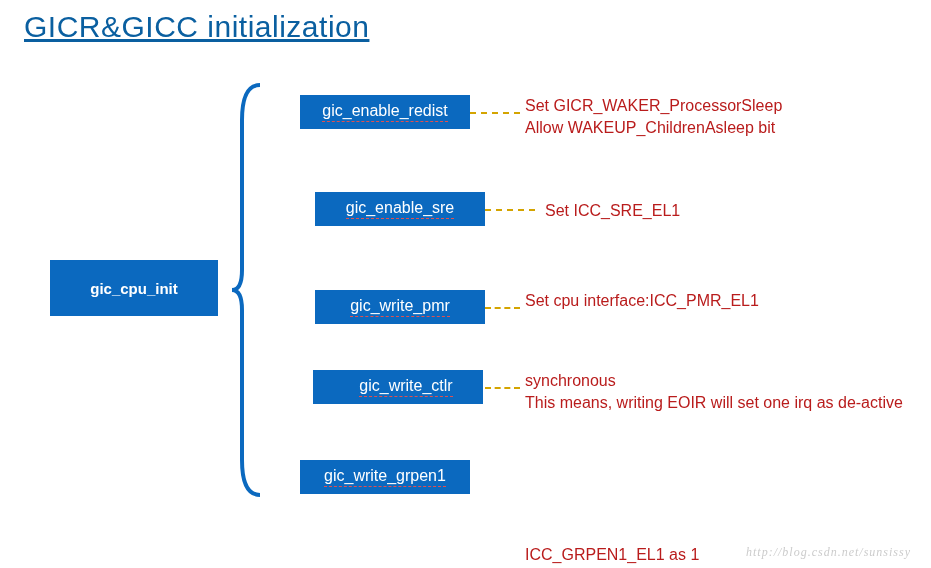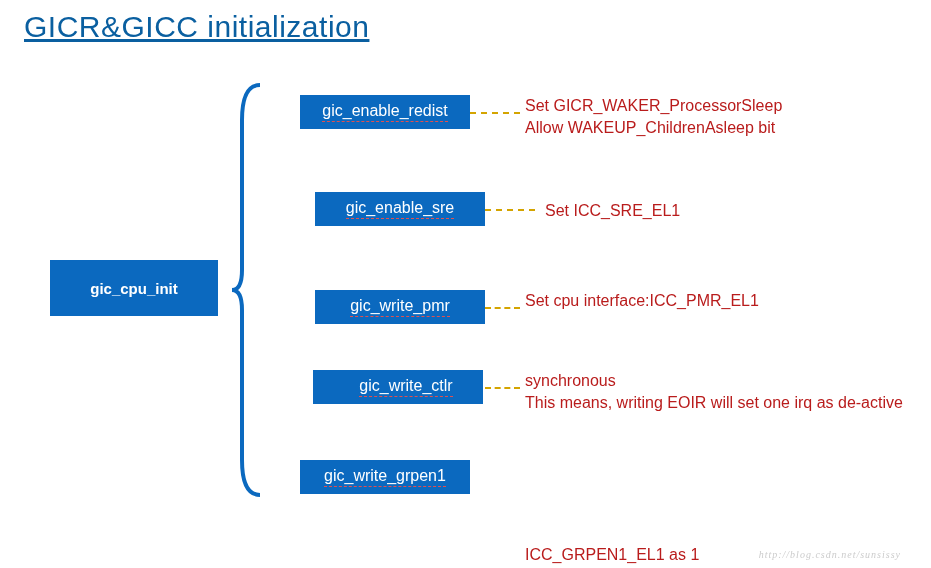--- a/index.html
+++ b/index.html
@@ -60,25 +60,25 @@
     padding-bottom: 1px;
   }
   .desc {
     position: absolute;
     font-size: 16px;
     color: #b91c1c;
     line-height: 1.35;
   }
   .watermark {
     position: absolute;
-    right: 30px;
+    right: 20px;
     bottom: 8px;
     font-family: serif;
     font-style: italic;
-    font-size: 10px;
+    font-size: 12px;
     color: #ccc;
     letter-spacing: 1px;
   }
   .dash-line {
     position: absolute;
     border-top: 2px dashed #d4a400;
     height: 0;
   }
 </style>
 </head>

